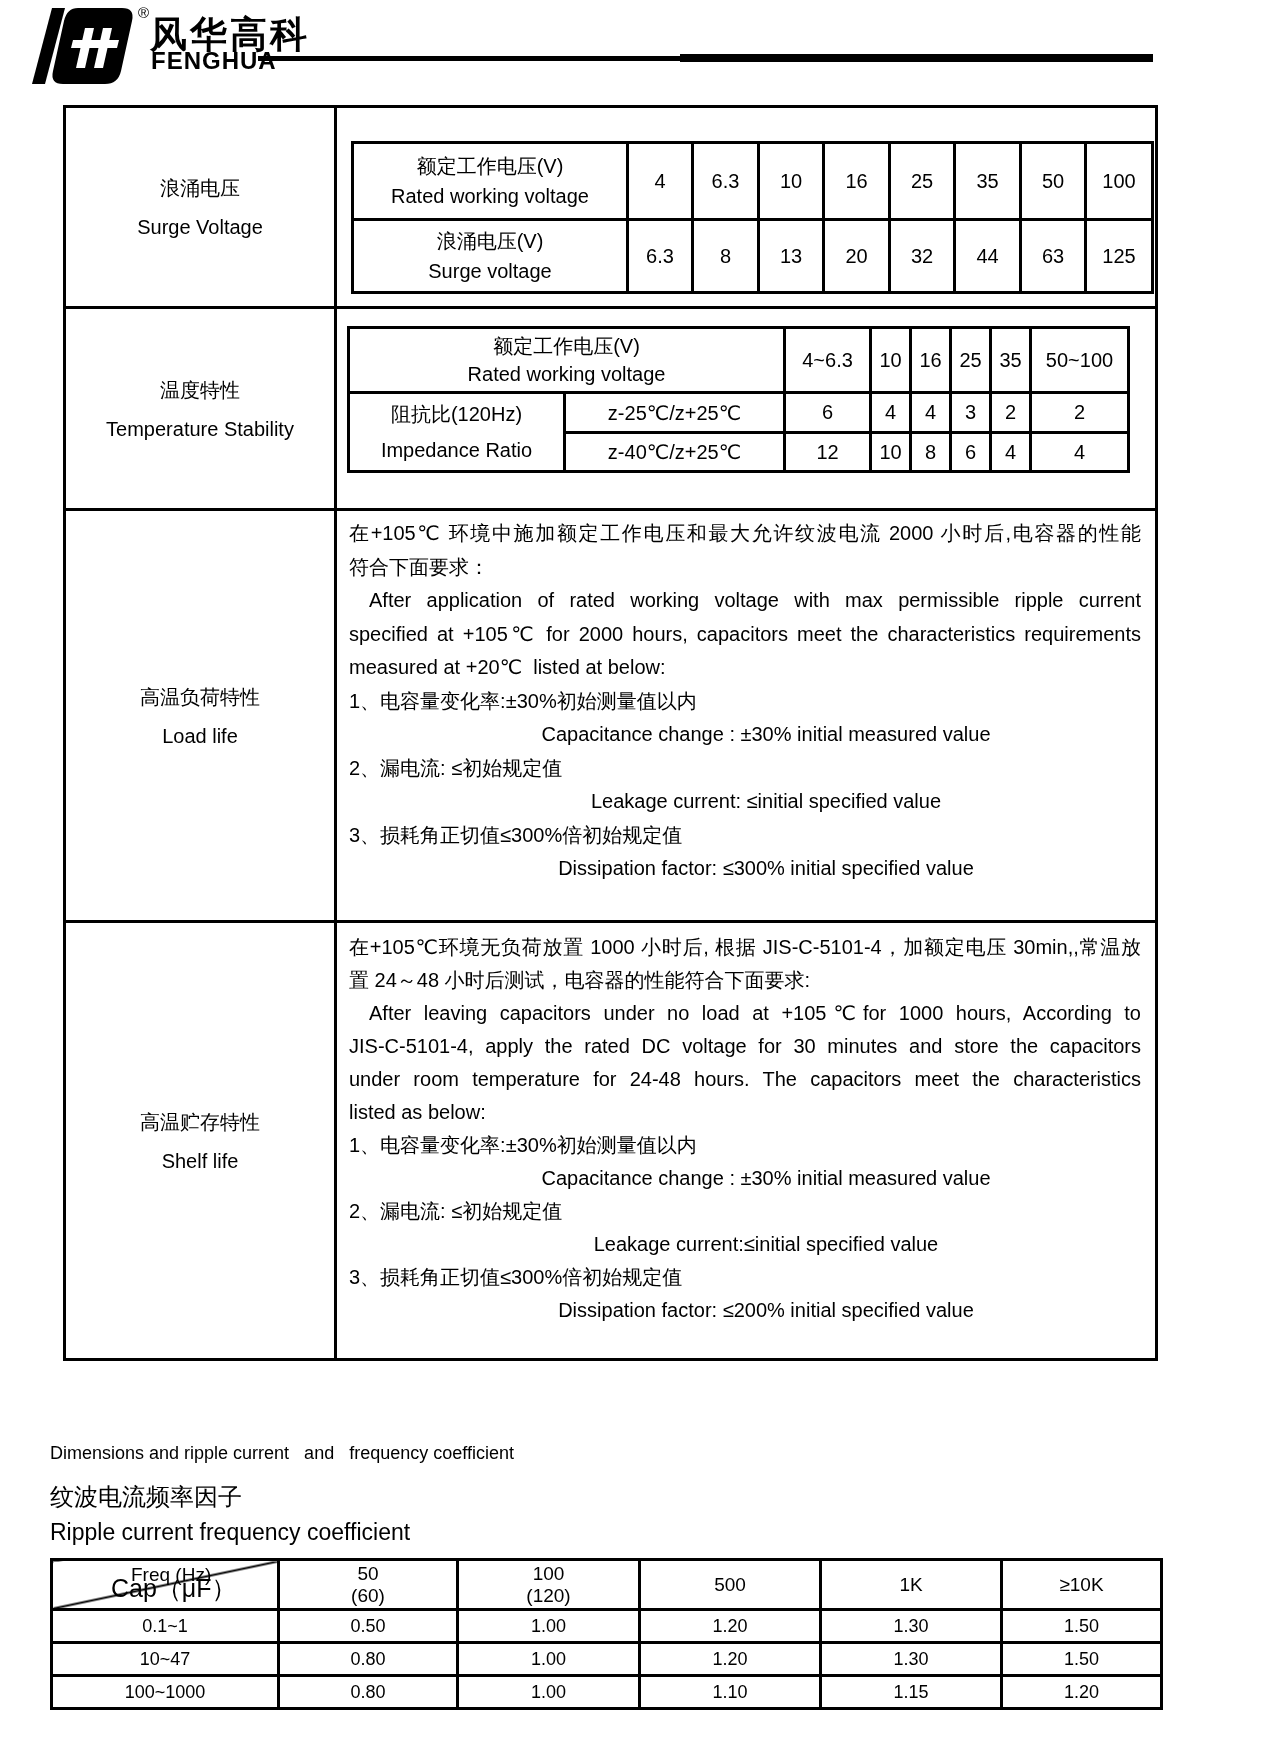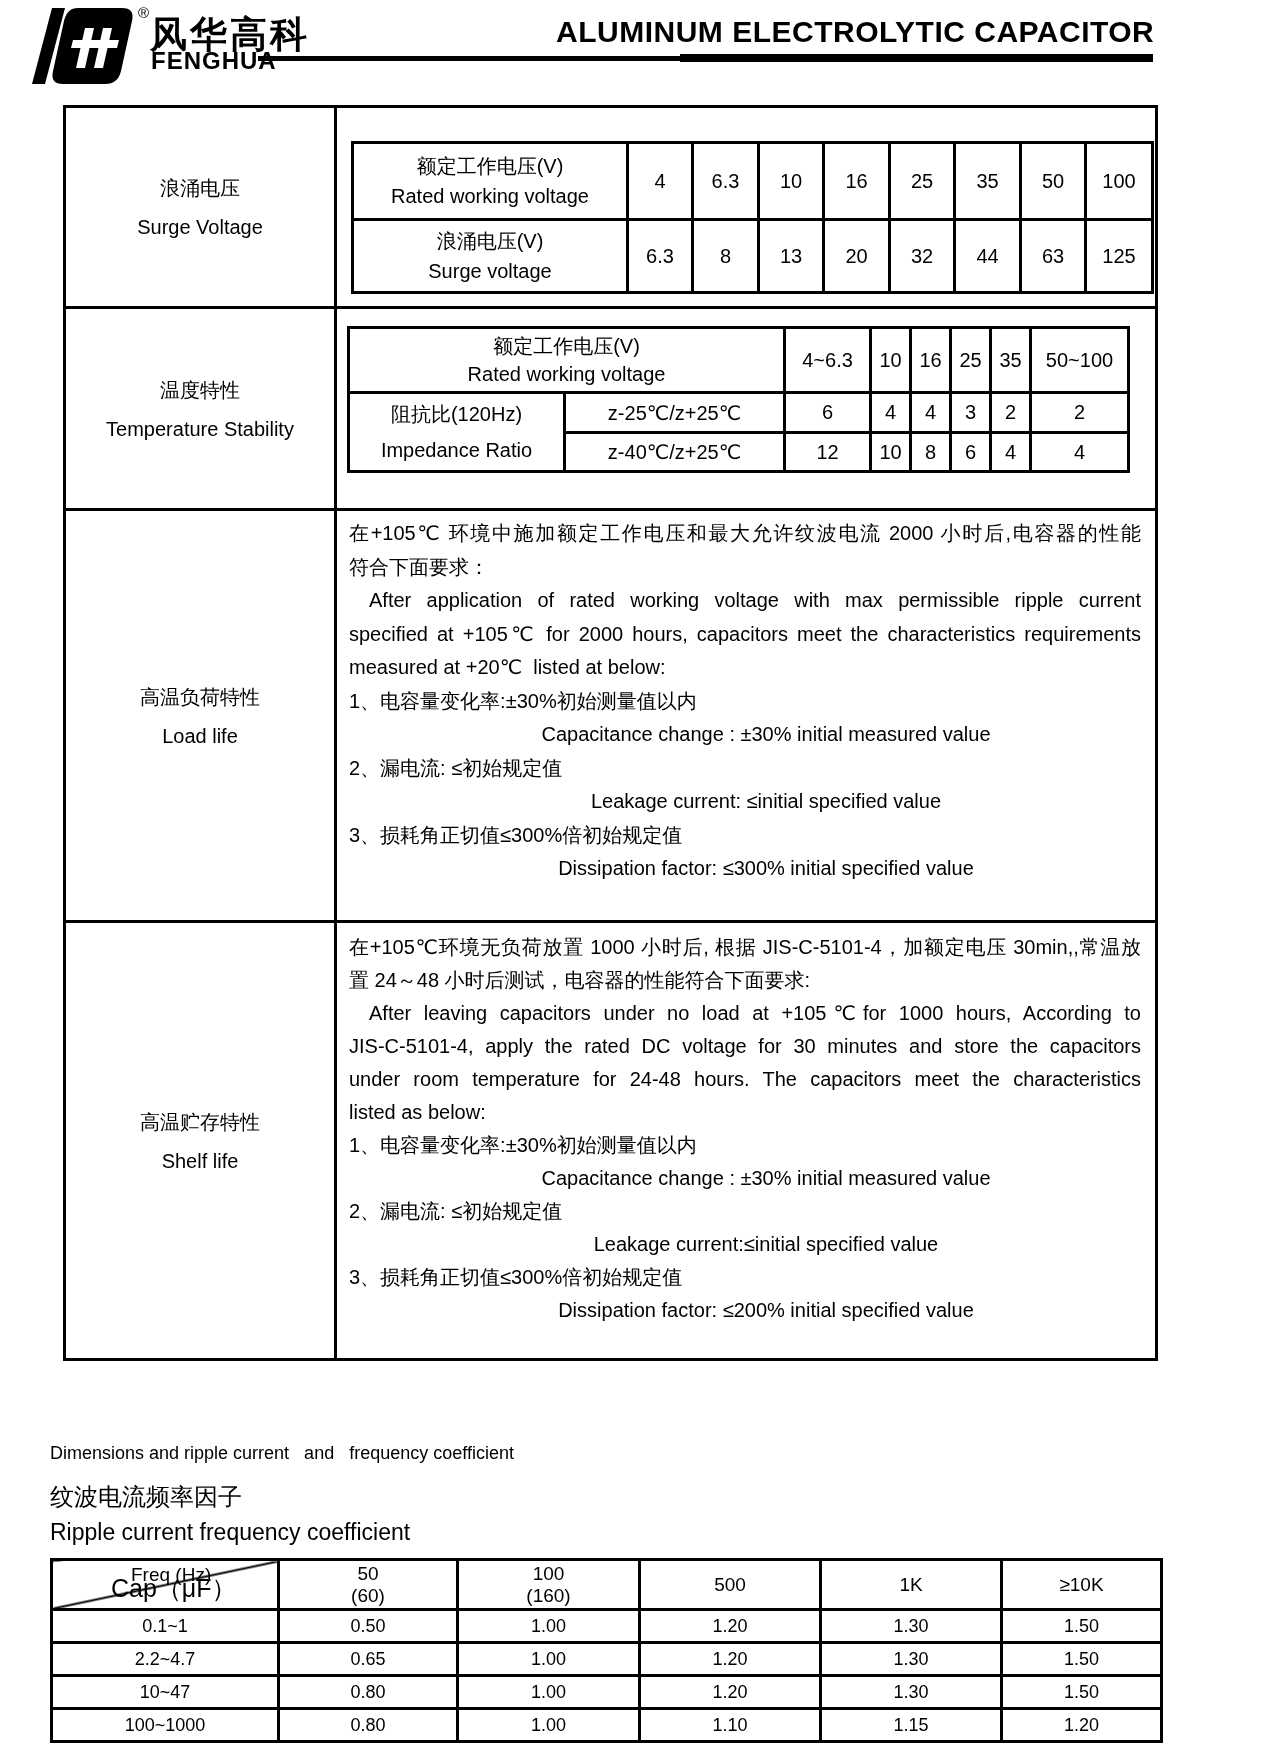--- a/index.html
+++ b/index.html
@@ -67,21 +67,20 @@
   <svg class="logo-mark" width="112" height="80" viewBox="0 0 112 80">
     <path d="M24 2 L37 2 L17 78 L4 78 Z" fill="#000"></path>
     <path d="M50 2 h44 q13 0 10 13 l-11 50 q-3 13 -16 13 h-42 q-13 0 -10 -13 l11 -50 q3 -13 14 -13 z" fill="#000"></path>
     <path d="M48 62 l9 -40 h9 l-9 40 z" fill="#fff"></path>
     <path d="M66 62 l9 -40 h9 l-9 40 z" fill="#fff"></path>
     <path d="M45 34 h46 l-2 8 h-46 z" fill="#fff"></path>
   </svg>
   <span class="reg-mark">®</span>
   <div class="brand-cn">风华高科</div>
   <div class="brand-en">FENGHUA</div>
-  <div class="doc-title">ALUMINUM ELECTROLYTIC CAPACITOR</div>
   <div class="rule-thin"></div>
   <div class="rule-thick"></div>
 
   <table class="main-tbl">
     <colgroup>
         <col style="width:271px">
         <col style="width:821px">
       </colgroup>
 
     <tbody>
@@ -255,21 +254,21 @@
       <td class="corner">
         <span class="ctop">Freq (Hz)</span>
         <span class="cbot">Cap（μF）</span>
       </td>
       <td>
         <div>50</div>
         <div class="hdr2">(60)</div>
       </td>
       <td>
         <div>100</div>
-        <div class="hdr2">(160)</div>
+        <div class="hdr2">(120)</div>
       </td>
       <td>
         <div>500</div>
 
       </td>
       <td>
         <div>1K</div>
 
       </td>
       <td>
@@ -279,28 +278,20 @@
     </tr>
     <tr class="drow">
       <td>0.1~1</td>
       <td>0.50</td>
       <td>1.00</td>
       <td>1.20</td>
       <td>1.30</td>
       <td>1.50</td>
     </tr>
     <tr class="drow">
-      <td>2.2~4.7</td>
-      <td>0.65</td>
-      <td>1.00</td>
-      <td>1.20</td>
-      <td>1.30</td>
-      <td>1.50</td>
-    </tr>
-    <tr class="drow">
       <td>10~47</td>
       <td>0.80</td>
       <td>1.00</td>
       <td>1.20</td>
       <td>1.30</td>
       <td>1.50</td>
     </tr>
     <tr class="drow">
       <td>100~1000</td>
       <td>0.80</td>

